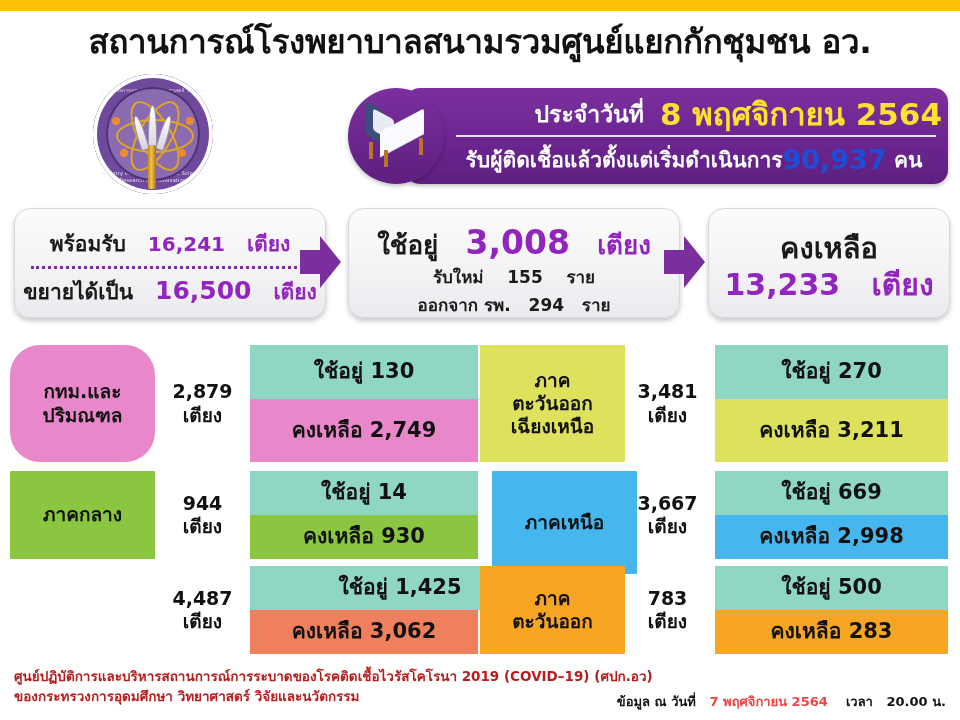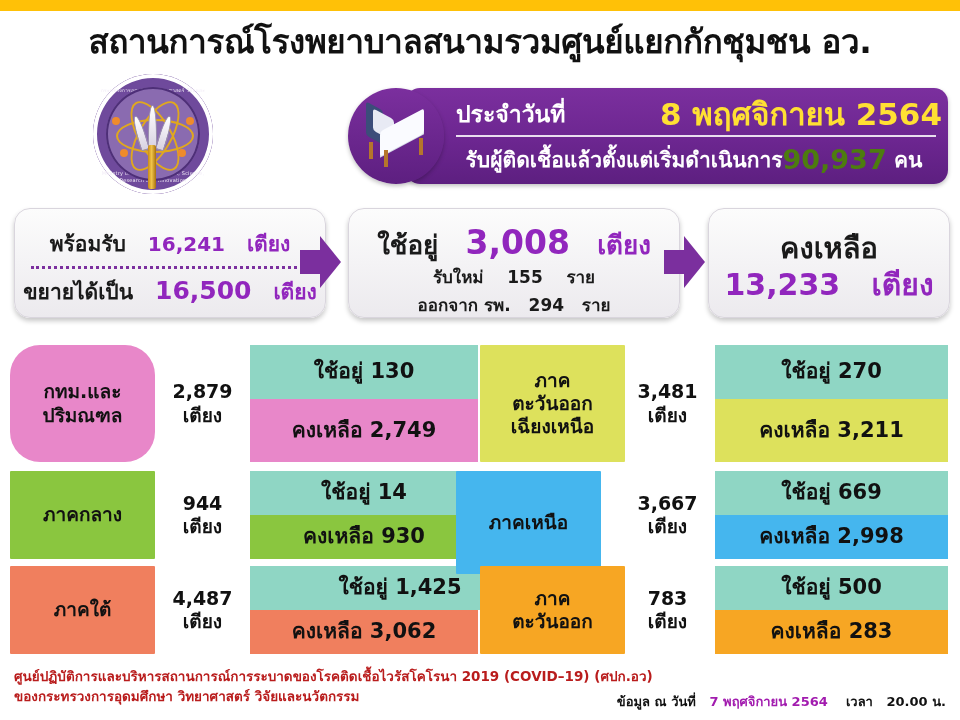--- a/index.html
+++ b/index.html
@@ -126,36 +126,36 @@
   .banner-divider {
     position: absolute;
     left: 108px; top: 47px;
     width: 480px; height: 2px;
     background: rgba(255,255,255,0.85);
   }
   .banner-row1 {
     position: absolute;
     left: 108px; top: 6px;
     width: 486px; height: 40px;
-    display: flex; align-items: center; justify-content: space-between;
+    display: flex; align-items: center; justify-content: flex-end;
     font-size: 23px; font-weight: 700;
     color: #ffffff;
     white-space: nowrap;
   }
   .banner-row2 {
     position: absolute;
     left: 98px; top: 49px;
     width: 496px; height: 44px;
     display: flex; align-items: center; justify-content: center;
     font-size: 21px; font-weight: 700;
     color: #ffffff;
     white-space: nowrap;
   }
   .big-yellow { color: #ffe033; font-size: 31px; font-weight: 700; }
-  .med-yellow { color: #4d7c0f; font-size: 27px; font-weight: 700; }
+  .med-yellow { color: #1d4ed8; font-size: 27px; font-weight: 700; }
 
   
   .bed-circle {
     position: absolute;
     left: 0; top: 0;
     width: 96px; height: 96px;
     border-radius: 50%;
     background: linear-gradient(180deg, #7b2f9e 0%, #5d1f80 100%);
     box-shadow: 0 2px 4px rgba(0,0,0,0.25);
   }
@@ -285,21 +285,21 @@
     white-space: nowrap;
   }
   .footer-right {
     position: absolute;
     right: 14px; top: 691px;
     font-size: 13px;
     font-weight: 700;
     color: #111;
     white-space: nowrap;
   }
-  .date-red { color: #a21caf; }
+  .date-red { color: #ef4444; }
 </style>
 </head>
 <body>
 
 <div class="top-bar"></div>
 
 <div class="page-title">สถานการณ์โรงพยาบาลสนามรวมศูนย์แยกกักชุมชน อว.</div>
 
 <div class="seal">
   <div class="seal-ring"></div>
@@ -442,25 +442,20 @@
         <span>944</span>
         <span>เตียง</span>
       </div>
     </div>
     <div class="g-cell g-stat" style="left: 250px; top: 133px; width: 228px; height: 44px; background: rgb(143, 214, 196);">
       <div>ใช้อยู่  14</div>
     </div>
     <div class="g-cell g-stat" style="left: 250px; top: 177px; width: 228px; height: 44px; background: rgb(138, 198, 63);">
       <div>คงเหลือ  930</div>
     </div>
-    <div class="g-cell g-name" style="left: 10px; top: 228px; width: 145px; height: 88px; background: rgb(240, 127, 94);">
-      <div>
-        <div>ภาคใต้</div>
-      </div>
-    </div>
     <div class="g-cell g-total" style="left: 160px; top: 228px; width: 85px; height: 88px;">
       <div>
         <span>4,487</span>
         <span>เตียง</span>
       </div>
     </div>
     <div class="g-cell g-stat" style="left: 250px; top: 228px; width: 228px; height: 44px; background: rgb(143, 214, 196); padding-left: 36px;">
       <div>ใช้อยู่  1,425</div>
     </div>
     <div class="g-cell g-stat" style="left: 250px; top: 272px; width: 228px; height: 44px; background: rgb(240, 127, 94);">
@@ -478,21 +473,21 @@
         <span>3,481</span>
         <span>เตียง</span>
       </div>
     </div>
     <div class="g-cell g-stat" style="left: 715px; top: 7px; width: 233px; height: 54px; background: rgb(143, 214, 196);">
       <div>ใช้อยู่  270</div>
     </div>
     <div class="g-cell g-stat" style="left: 715px; top: 61px; width: 233px; height: 63px; background: rgb(221, 225, 92);">
       <div>คงเหลือ  3,211</div>
     </div>
-    <div class="g-cell g-name" style="left: 456px; top: 133px; width: 145px; height: 103px; background: rgb(69, 182, 238);">
+    <div class="g-cell g-name" style="left: 492px; top: 133px; width: 145px; height: 103px; background: rgb(69, 182, 238);">
       <div>
         <div>ภาคเหนือ</div>
       </div>
     </div>
     <div class="g-cell g-total" style="left: 625px; top: 133px; width: 85px; height: 88px;">
       <div>
         <span>3,667</span>
         <span>เตียง</span>
       </div>
     </div>

